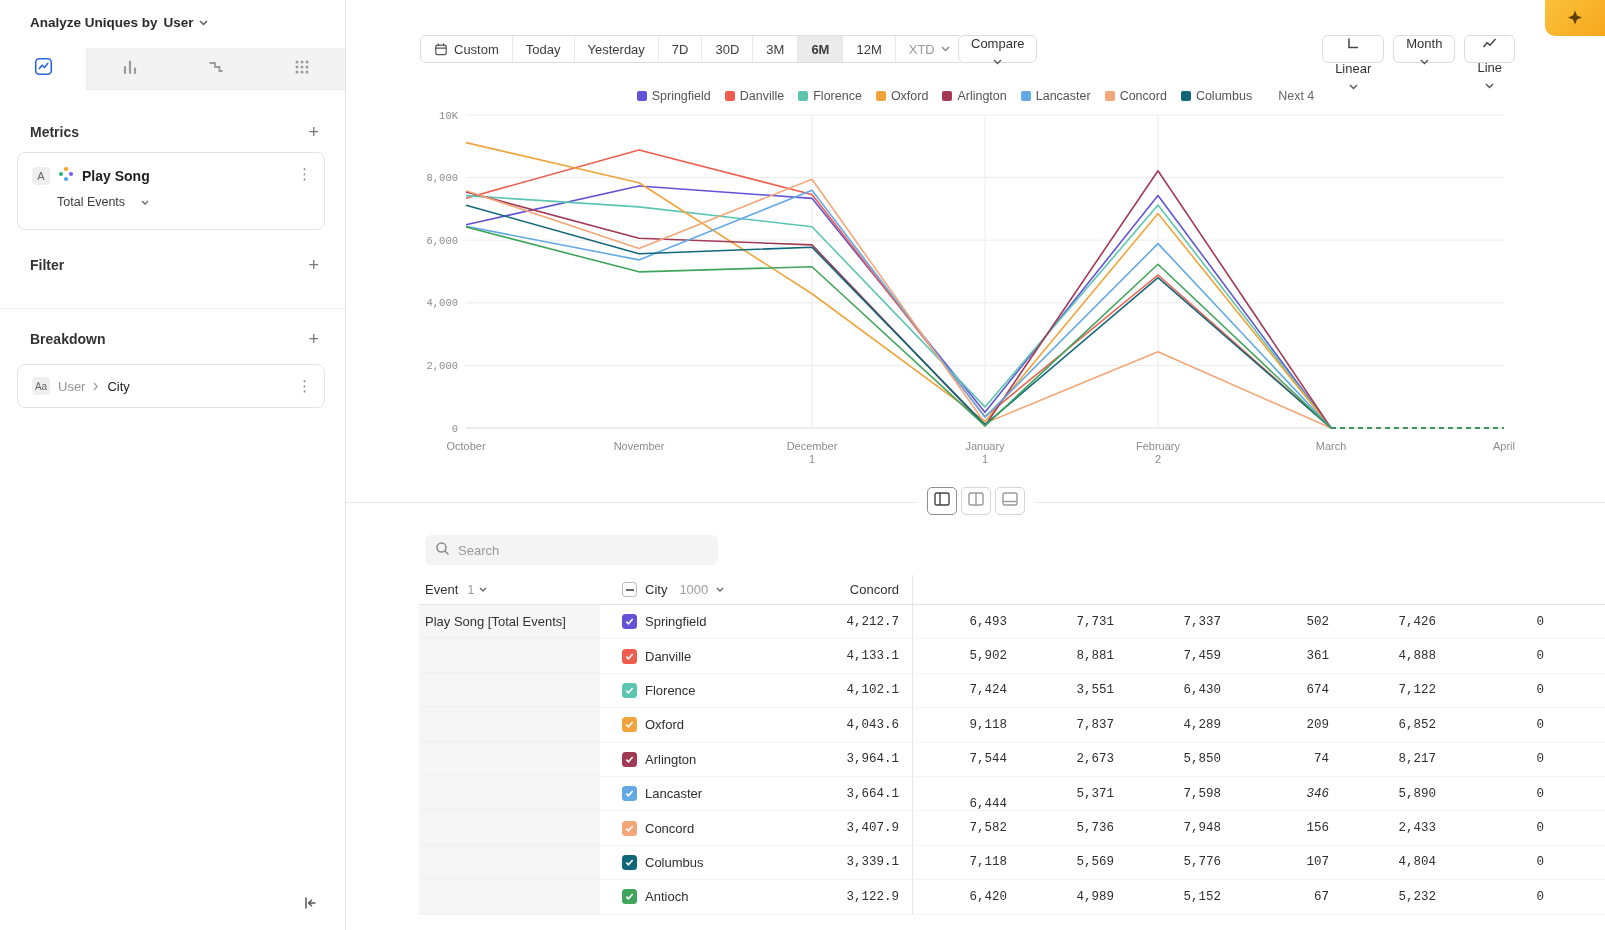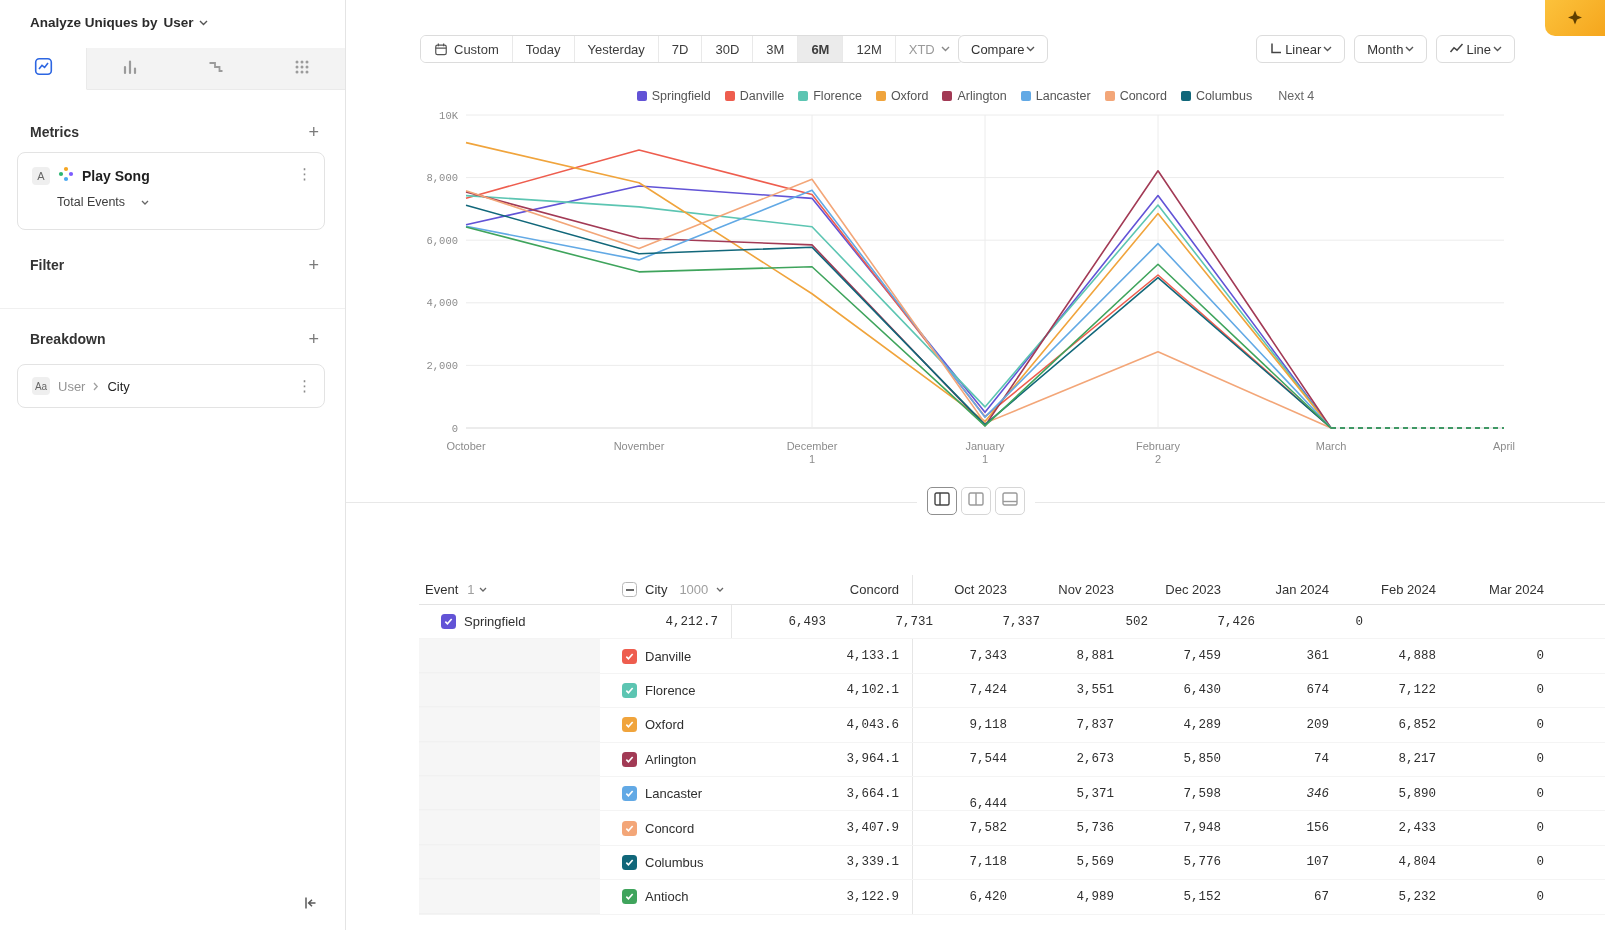--- a/index.html
+++ b/index.html
@@ -45,21 +45,21 @@
 
   .seg-group { position:absolute; top:35px; left:74px; height:28px; display:flex; align-items:stretch;
     border:1px solid #dcdcdc; border-radius:6px; overflow:hidden; background:#fff; }
   .seg-btn { display:flex; align-items:center; gap:6px; padding:0 13px; font-size:13px; color:#3d3d3d;
     border-right:1px solid #e9e9e9; background:#fff; cursor:pointer; white-space:nowrap; }
   .seg-btn:last-child { border-right:none; }
   .seg-btn.selected { background:#ebebeb; font-weight:700; }
   .seg-btn.muted { color:#9a9a9a; }
 
   .btn { height:28px; border:1px solid #dcdcdc; border-radius:6px; background:#fff; padding:0 12px;
-    display:flex; align-items:center; gap:2px; font-size:13px; color:#333; cursor:pointer; white-space:nowrap; }
+    display:flex; align-items:center; gap:8px; font-size:13px; color:#333; cursor:pointer; white-space:nowrap;flex-direction:column; }
   .compare-btn { position:absolute; top:35px; left:612px; }
   .toolbar-right { position:absolute; top:35px; right:90px; display:flex; gap:9px; }
 
   .ai-btn { position:absolute; top:0; right:0; width:60px; height:36px;
     background:linear-gradient(135deg,#fcc23c,#f5a61d); border-bottom-left-radius:10px;
     display:flex; align-items:center; justify-content:center; cursor:pointer; }
 
   .legend { position:absolute; top:89px; left:0; right:0; display:flex; justify-content:center;
     align-items:center; gap:14px; font-size:12.5px; color:#555; }
   .legend-item { display:flex; align-items:center; cursor:pointer; }
@@ -421,20 +421,29 @@
           <span>
             <svg width="16" height="14" viewBox="0 0 16 14" fill="none">
                 <rect x="1" y="1" width="14" height="12" rx="1.5" stroke="#9a9a9a" stroke-width="1.4"></rect>
                 <path d="M1 9.5h14" stroke="#9a9a9a" stroke-width="1.4"></path>
               </svg>
           </span>
         </div>
       </div>
     </div>
 
+    <div class="search-box">
+      <span>
+        <svg width="15" height="15" viewBox="0 0 15 15" fill="none">
+            <circle cx="6.5" cy="6.5" r="4.5" stroke="#8a8a8a" stroke-width="1.5"></circle>
+            <path d="M10 10l3.5 3.5" stroke="#8a8a8a" stroke-width="1.5"></path>
+          </svg>
+      </span>
+      <input type="text" placeholder="Search" style="">
+    </div>
 
     <div class="table">
       <div class="thead">
         <div class="c-event">
           <span>Event</span>
           <span class="hdr-count">1</span>
           <span class="chev">
             <svg width="8" height="5">
                 <path d="M1 1l3 3 3-3" stroke="#666" fill="none" stroke-width="1.3"></path>
               </svg>
@@ -449,31 +458,24 @@
           <span>City</span>
           <span class="hdr-count">1000</span>
           <span class="chev">
             <svg width="8" height="5">
                 <path d="M1 1l3 3 3-3" stroke="#666" fill="none" stroke-width="1.3"></path>
               </svg>
           </span>
         </div>
         <div class="c-avg hdr-month">Concord</div>
         <div class="c-sp"></div>
-        <div style="display:flex;">
-            <div class="c-val hdr-month" style="width: 94px;">Oct 2023</div>
-            <div class="c-val hdr-month" style="width: 107px;">Nov 2023</div>
-            <div class="c-val hdr-month" style="width: 107px;">Dec 2023</div>
-            <div class="c-val hdr-month" style="width: 108px;">Jan 2024</div>
-            <div class="c-val hdr-month" style="width: 107px;">Feb 2024</div>
-            <div class="c-val hdr-month" style="width: 108px;">Mar 2024</div>
-          </div>
       </div>
       <div>
           <div class="trow">
+            <div class="c-event">Play Song [Total Events]</div>
             <div class="c-city">
               <span class="checkbox" style="background: rgb(98, 83, 214);">
                 <svg width="9" height="9" viewBox="0 0 10 10">
                   <path d="M1.5 5.2l2.3 2.3 4.7-5.2" stroke="#fff" stroke-width="1.8" fill="none"></path>
                 </svg>
               </span>
               <span class="city-name">Springfield</span>
             </div>
             <div class="c-avg cellnum">4,212.7</div>
             <div class="c-sp"></div>
@@ -489,21 +491,21 @@
             <div class="c-city">
               <span class="checkbox" style="background: rgb(238, 93, 78);">
                 <svg width="9" height="9" viewBox="0 0 10 10">
                   <path d="M1.5 5.2l2.3 2.3 4.7-5.2" stroke="#fff" stroke-width="1.8" fill="none"></path>
                 </svg>
               </span>
               <span class="city-name">Danville</span>
             </div>
             <div class="c-avg cellnum">4,133.1</div>
             <div class="c-sp"></div>
-            <div class="c-val cellnum" style="width: 94px;">7,343</div>
+            <div class="c-val cellnum" style="width: 94px;">5,902</div>
             <div class="c-val cellnum" style="width: 107px;">8,881</div>
             <div class="c-val cellnum" style="width: 107px;">7,459</div>
             <div class="c-val cellnum" style="width: 108px;">361</div>
             <div class="c-val cellnum" style="width: 107px;">4,888</div>
             <div class="c-val cellnum" style="width: 108px;">0</div>
           </div>
           <div class="trow">
             <div class="c-event"></div>
             <div class="c-city">
               <span class="checkbox" style="background: rgb(92, 197, 178);">

